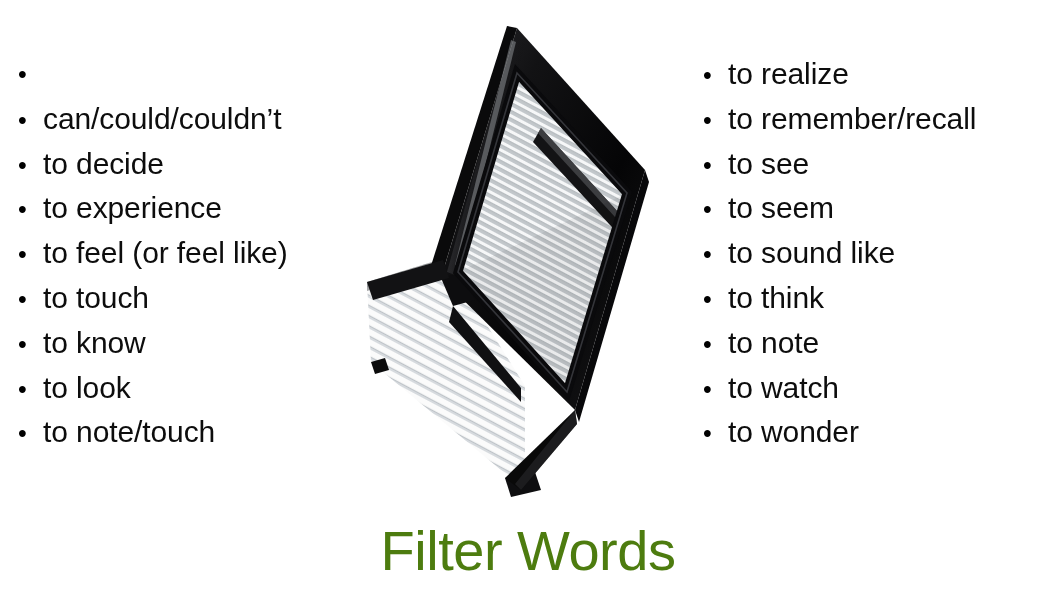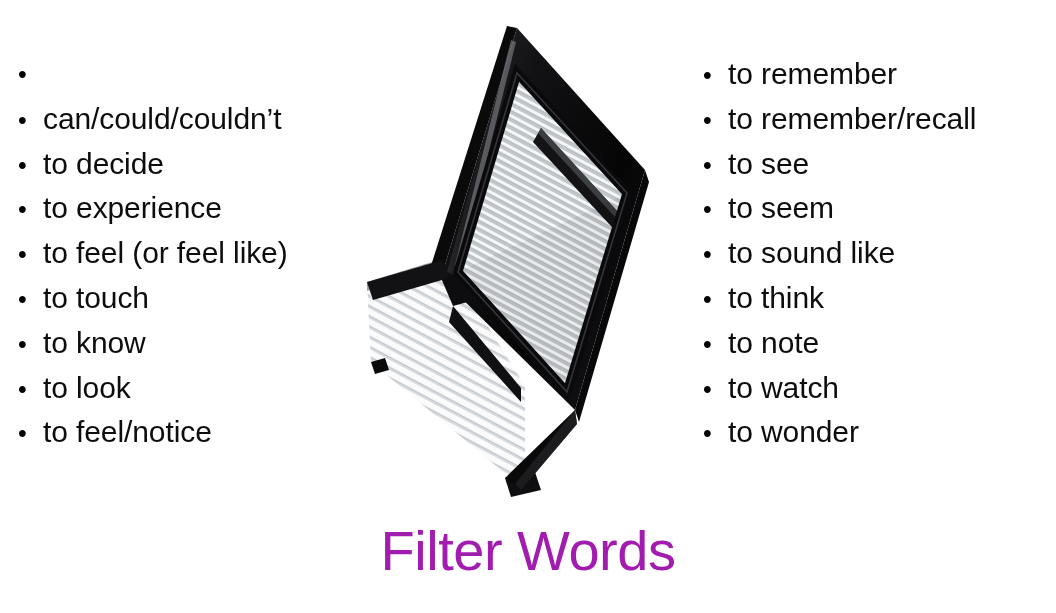--- a/index.html
+++ b/index.html
@@ -50,21 +50,21 @@
   
   #page-title {
     position: absolute;
     left: 0;
     top: 519px;
     width: 1056px;
     text-align: center;
     font-size: 56px;
     line-height: 64px;
     font-weight: 400;
-    color: #a21caf;
+    color: #4d7c0f;
     letter-spacing: -0.5px;
   }
 
   
   #filter-photo {
     position: absolute;
     left: 345px;
     top: 10px;
     width: 320px;
     height: 505px;
@@ -101,28 +101,28 @@
   <li class="word-item">
     <span class="bullet-dot">•</span>
     <span class="word-text">to know</span>
   </li>
   <li class="word-item">
     <span class="bullet-dot">•</span>
     <span class="word-text">to look</span>
   </li>
   <li class="word-item">
     <span class="bullet-dot">•</span>
-    <span class="word-text">to feel/notice</span>
+    <span class="word-text">to note/touch</span>
   </li>
 </ul>
 
 <ul class="word-list" id="right-list">
   <li class="word-item">
     <span class="bullet-dot">•</span>
-    <span class="word-text">to remember</span>
+    <span class="word-text">to realize</span>
   </li>
   <li class="word-item">
     <span class="bullet-dot">•</span>
     <span class="word-text">to remember/recall</span>
   </li>
   <li class="word-item">
     <span class="bullet-dot">•</span>
     <span class="word-text">to see</span>
   </li>
   <li class="word-item">

